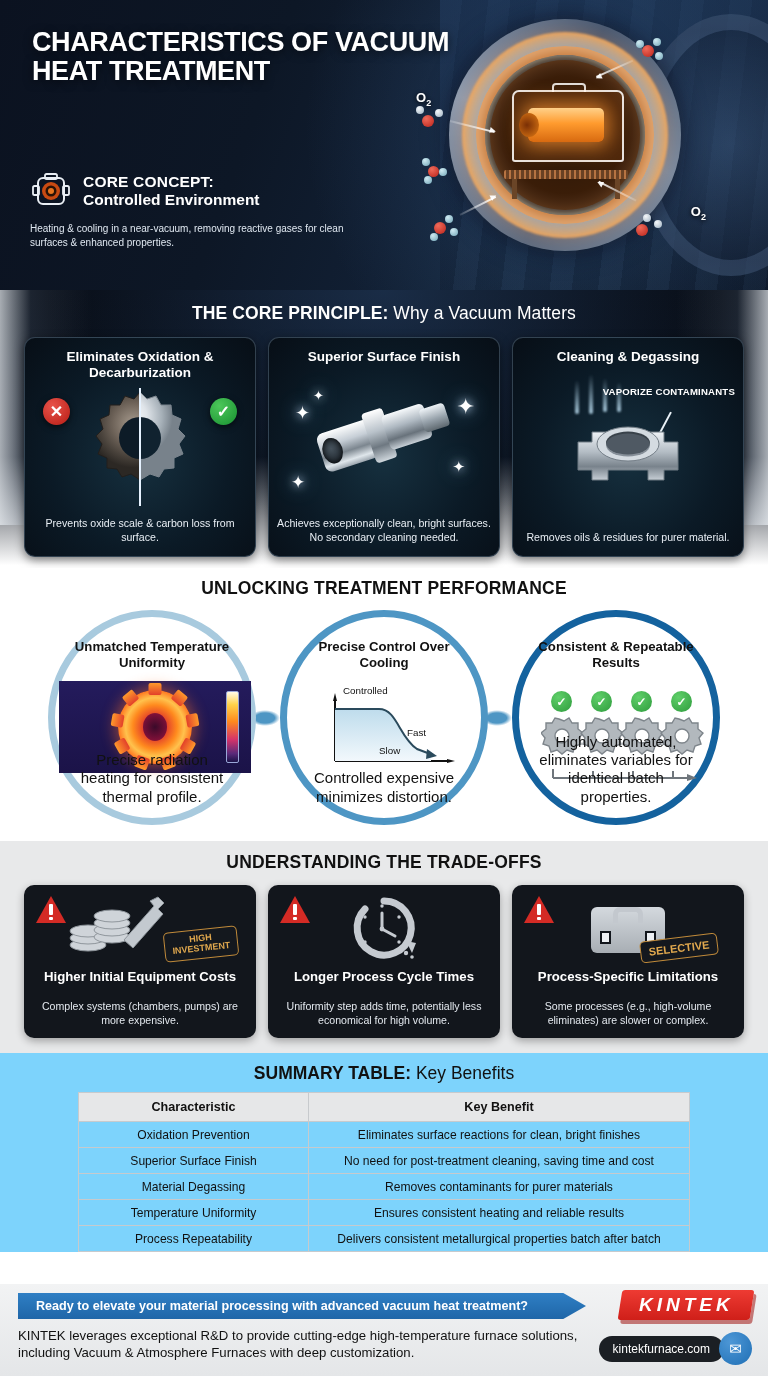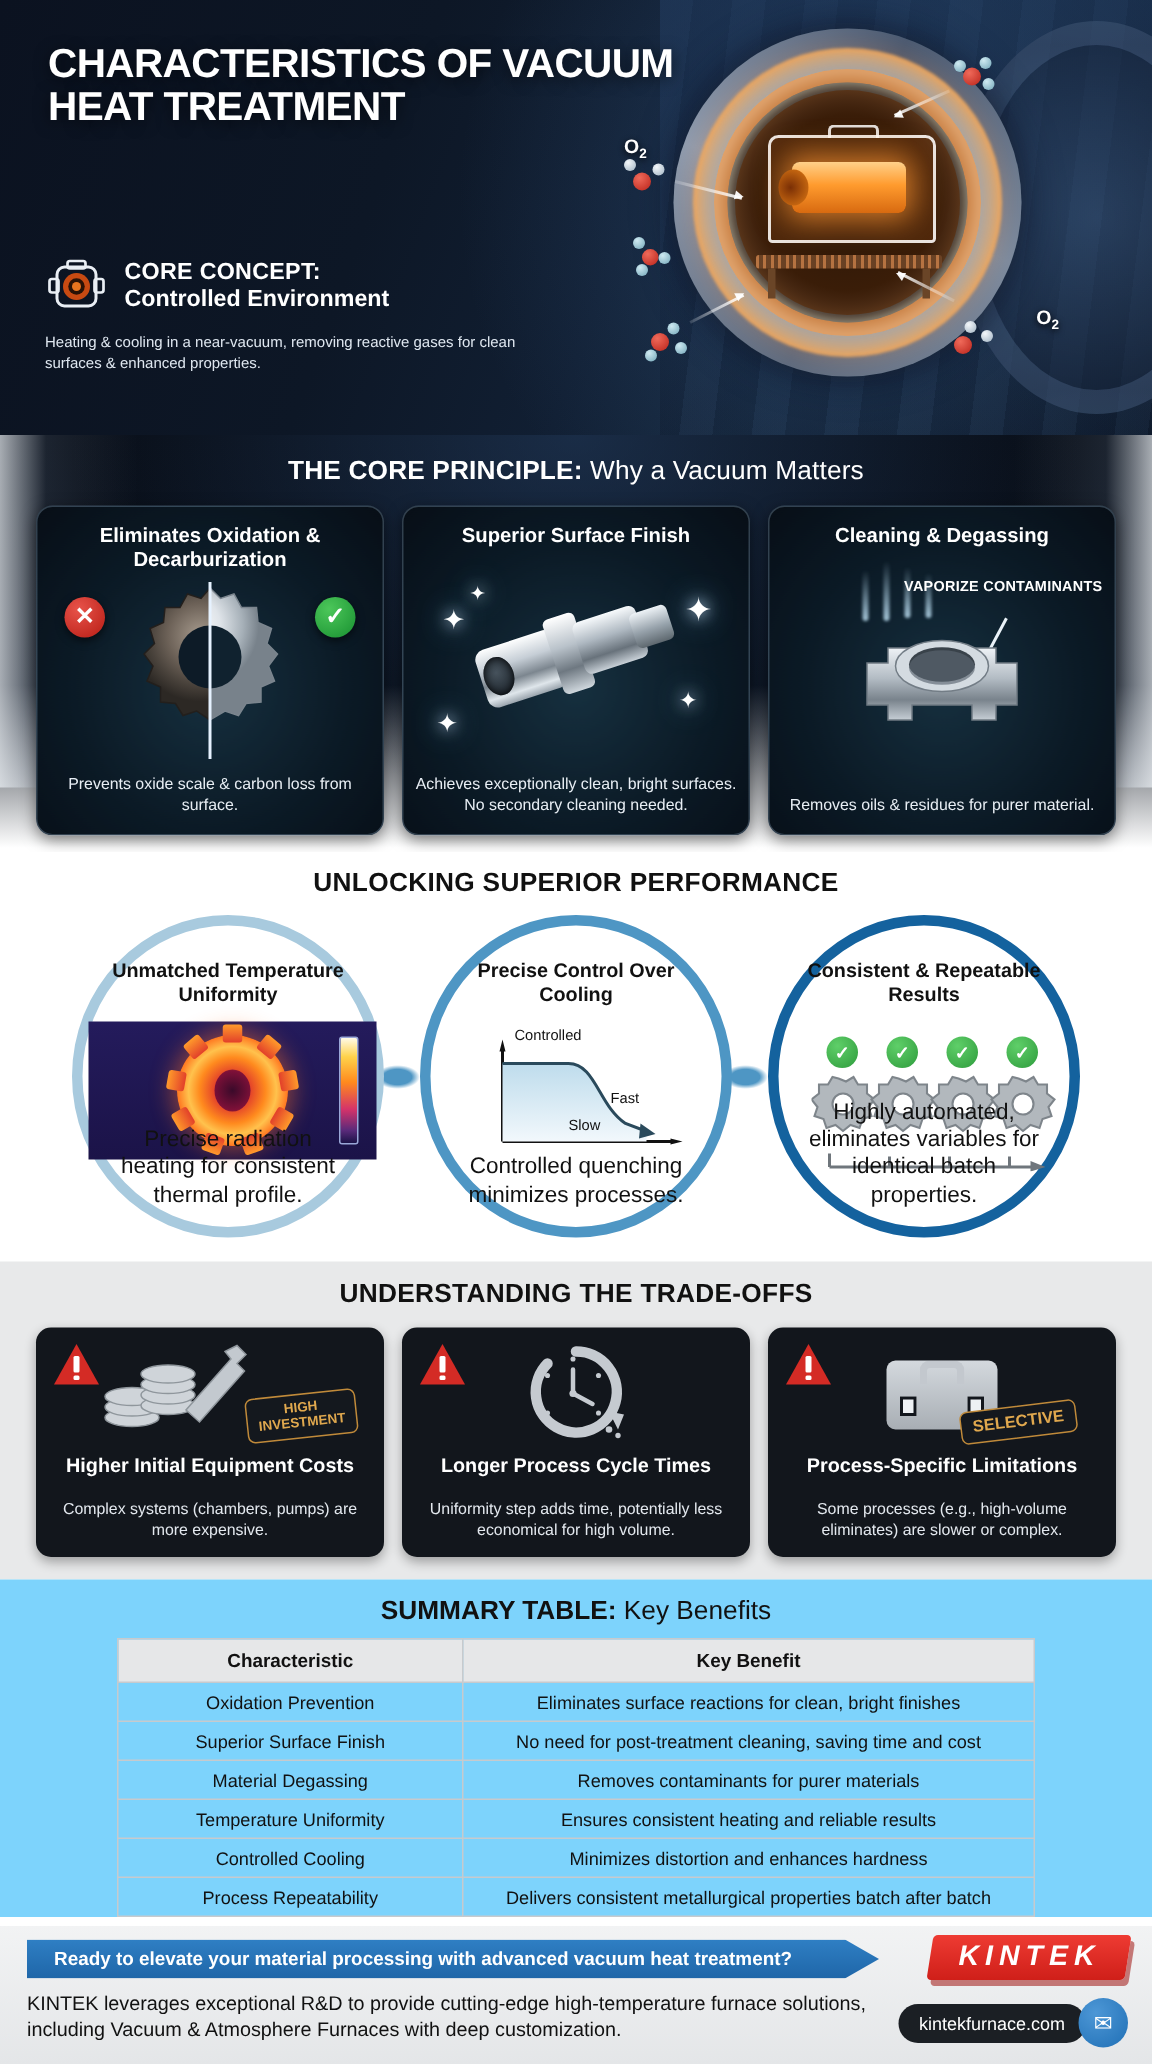--- a/index.html
+++ b/index.html
@@ -547,21 +547,21 @@
             </svg>
           </div>
         </div>
         <div class="cap">Removes oils &amp; residues for purer material.</div>
       </div>
 
     </div>
   </section>
 
   <section class="perf">
-    <div class="perf-title">UNLOCKING SUPERIOR PERFORMANCE</div>
+    <div class="perf-title">UNLOCKING TREATMENT PERFORMANCE</div>
 
     <div class="circles">
       <span class="conn" style="left:250px;"></span>
       <span class="conn" style="left:482px;"></span>
 
       <div class="circ c1">
         <h4>Unmatched Temperature Uniformity</h4>
         <div class="thermal">
           <div class="thermal-gear">
             <span class="tg-tooth" style="transform:translate(-50%,-50%) rotate(0deg) translateY(-38px);"></span>
@@ -594,21 +594,21 @@
             <path d="M14 78 L128 78" stroke="#111" stroke-width="2"></path>
             <path d="M126 76 L134 78 L126 80 Z" fill="#111"></path>
             <path d="M14 26 L58 26 C76 26 78 54 96 66 L110 72 L110 78 L14 78 Z" fill="url(#fillC)"></path>
             <path d="M14 26 L58 26 C76 26 78 54 96 66 L112 72" stroke="#2a4a5c" stroke-width="2" fill="none"></path>
             <path d="M106 66 L116 73 L105 76 Z" fill="#2a4a5c"></path>
           </svg>
           <span class="ch-lab" style="left:22px; top:2px;">Controlled</span>
           <span class="ch-lab" style="left:86px; top:44px;">Fast</span>
           <span class="ch-lab" style="left:58px; top:62px;">Slow</span>
         </div>
-        <div class="cap2">Controlled quenching minimizes processes.</div>
+        <div class="cap2">Controlled expensive minimizes distortion.</div>
       </div>
 
       <div class="circ c3">
         <h4>Consistent &amp; Repeatable Results</h4>
         <div class="gearrow">
           <span class="chk" style="left:10px;">✓</span>
           <span class="chk" style="left:50px;">✓</span>
           <span class="chk" style="left:90px;">✓</span>
           <span class="chk" style="left:130px;">✓</span>
           <svg width="164" height="56" viewBox="0 0 164 56" style="position:absolute;top:24px;left:0;">
@@ -731,24 +731,20 @@
         </tr>
         <tr>
           <td class="ch">Material Degassing</td>
           <td>Removes contaminants for purer materials</td>
         </tr>
         <tr>
           <td class="ch">Temperature Uniformity</td>
           <td>Ensures consistent heating and reliable results</td>
         </tr>
         <tr>
-          <td class="ch">Controlled Cooling</td>
-          <td>Minimizes distortion and enhances hardness</td>
-        </tr>
-        <tr>
           <td class="ch">Process Repeatability</td>
           <td>Delivers consistent metallurgical properties batch after batch</td>
         </tr>
       </tbody>
     </table>
   </section>
 
   <footer class="footer">
     <div class="cta">Ready to elevate your material processing with advanced vacuum heat treatment?</div>
     <div class="foot-copy">KINTEK leverages exceptional R&amp;D to provide cutting-edge high-temperature furnace solutions, including Vacuum &amp; Atmosphere Furnaces with deep customization.</div>

